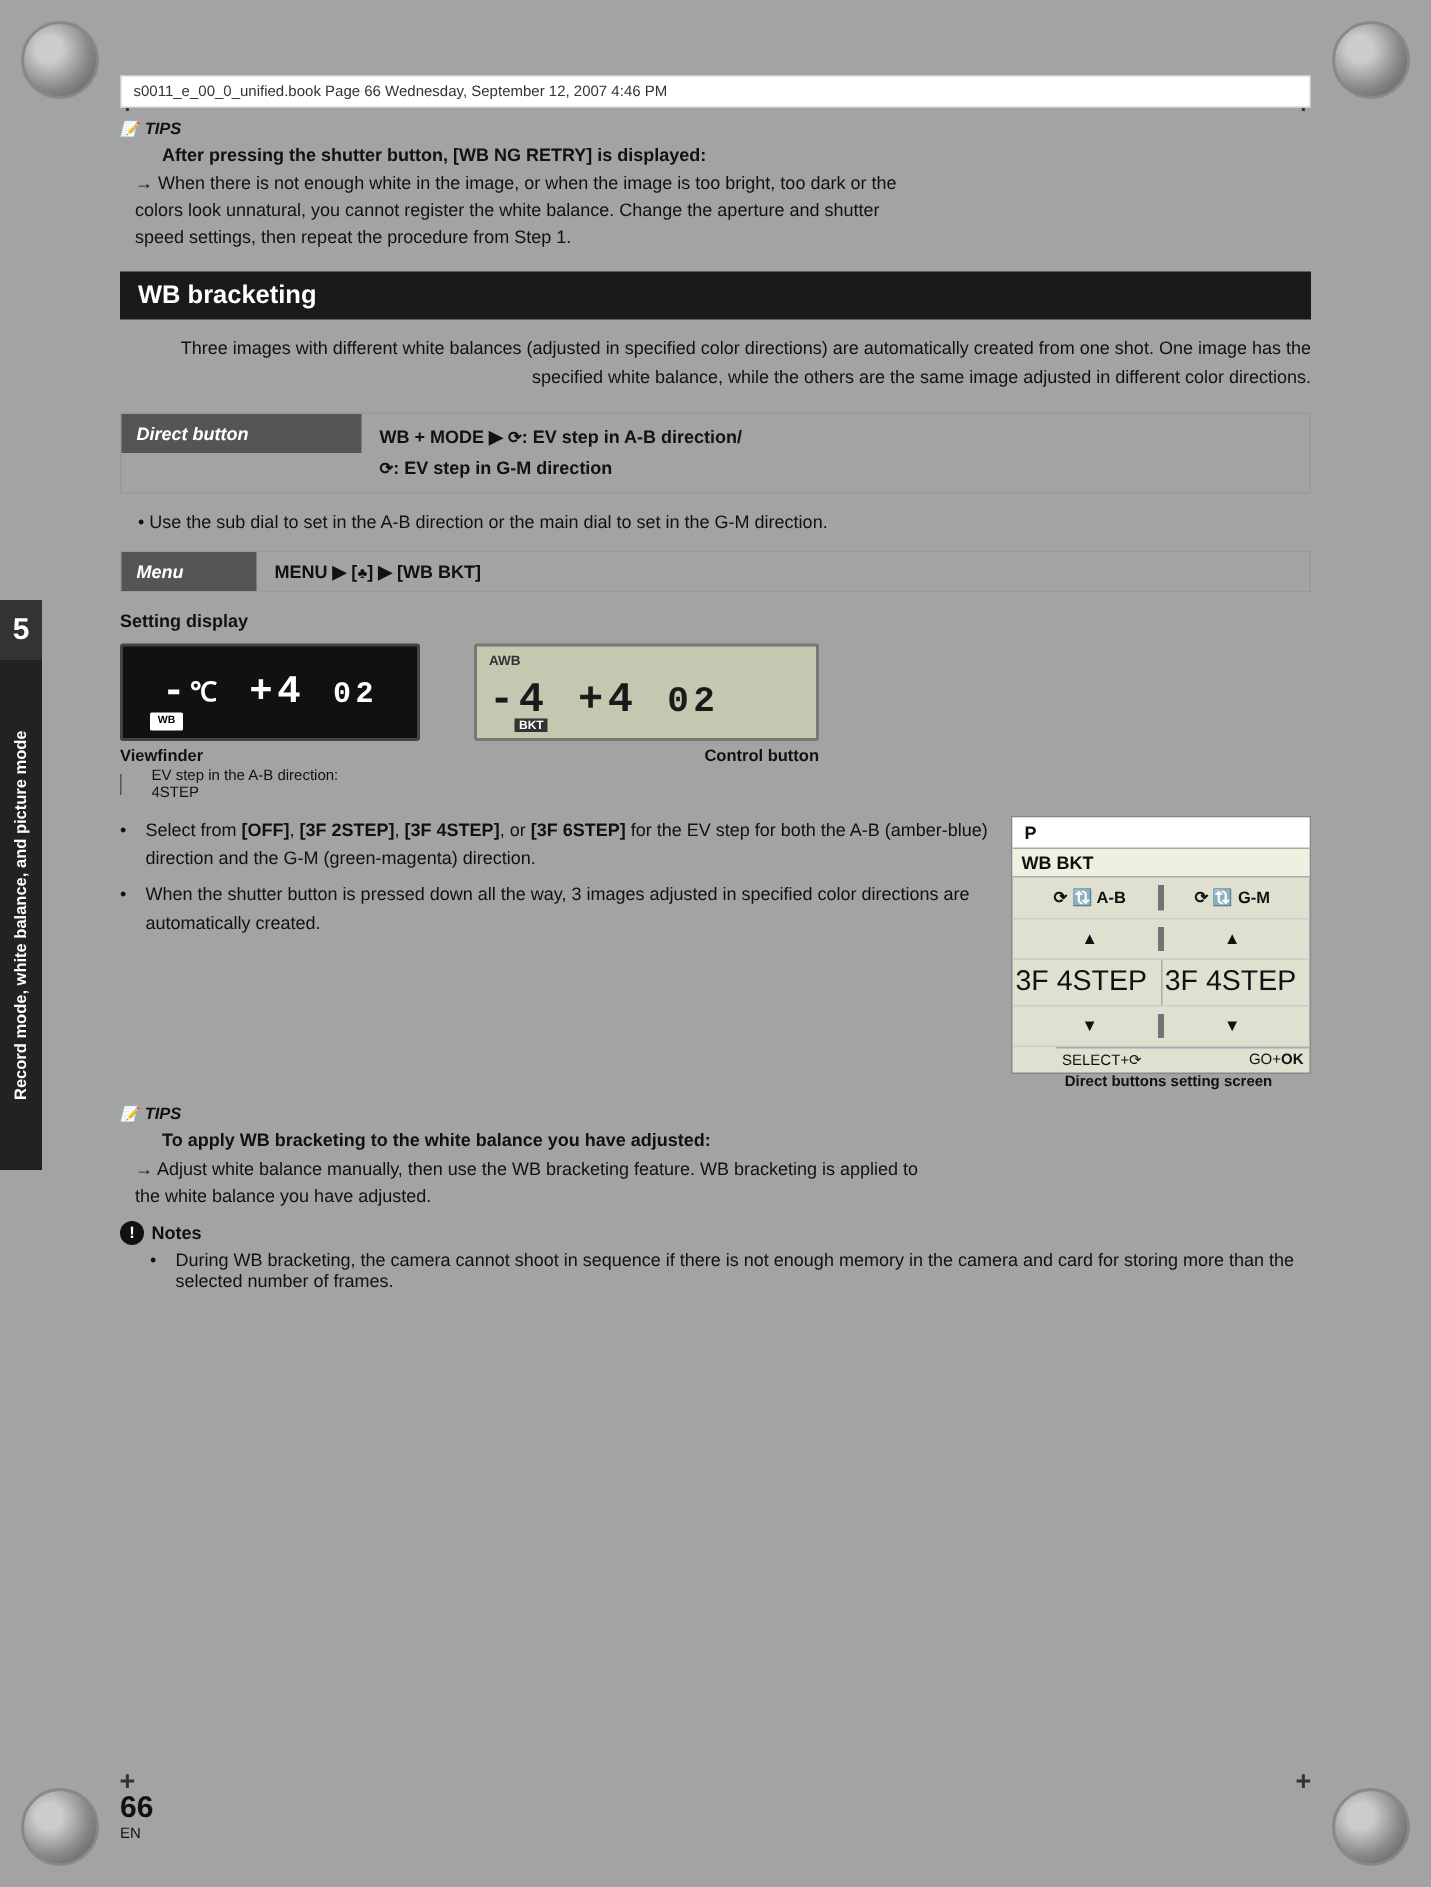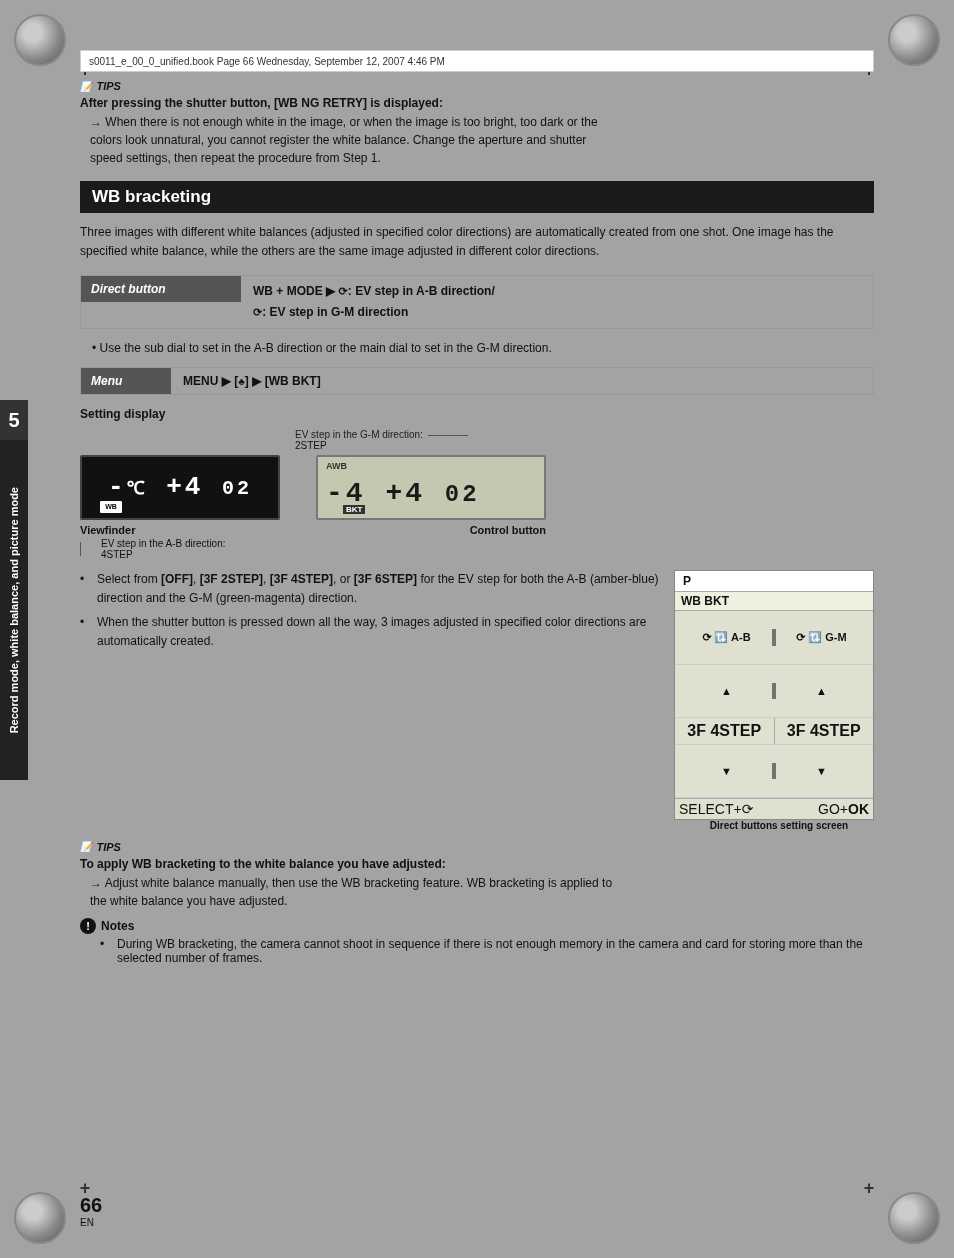--- a/index.html
+++ b/index.html
@@ -137,20 +137,21 @@
       font-weight: bold;
       margin-bottom: 4px;
     }
     .tips-icon {
       font-size: 10px;
     }
     .tips-bold-line {
       font-weight: bold;
       font-size: 12px;
       margin-bottom: 3px;
+      margin-left: 28px;
     }
     .tips-arrow {
       margin-left: 10px;
       font-size: 12px;
       line-height: 1.5;
     }
 
     
     .wb-header {
       background: #1a1a1a;
@@ -159,20 +160,21 @@
       font-size: 17px;
       font-weight: bold;
       margin-bottom: 10px;
     }
 
     
     .description {
       font-size: 12px;
       line-height: 1.6;
       margin-bottom: 14px;
+      text-align: right;
     }
 
     
     .instruction-row {
       display: flex;
       align-items: flex-start;
       margin-bottom: 10px;
       border: 1px solid #999;
     }
     .instruction-label {
@@ -309,21 +311,21 @@
     .ss-header {
       background: #fff;
       padding: 3px 8px;
       font-weight: bold;
       font-size: 12px;
       border-bottom: 1px solid #aaa;
     }
     .ss-row {
       display: flex;
       border-bottom: 1px solid #ccc;
-      padding: 18px 6px;
+      padding: 5px 6px;
       font-size: 11px;
       font-weight: bold;
       align-items: center;
     }
     .ss-row-header {
       font-size: 12px;
       font-weight: bold;
       padding: 2px 6px;
       border-bottom: 1px solid #aaa;
       background: #f0f0e0;
@@ -331,41 +333,41 @@
     .ss-col {
       flex: 1;
       text-align: center;
       padding: 2px 2px;
     }
     .ss-col-bordered {
       border-left: 4px solid #737373;
     }
     .ss-footer {
       display: flex;
-      font-size: 14px;
+      font-size: 10px;
       padding: 2px 4px;
       justify-content: space-between;
       border-top: 1px solid #aaa;
+      margin-left: 29px;
     }
     .ss-caption {
       text-align: center;
       font-size: 10px;
       font-weight: bold;
       margin-top: 3px;
     }
     .ss-step-row {
       display: flex;
       border-bottom: 1px solid #ccc;
     }
     .ss-step-cell {
       flex: 1;
-      text-align: center;
       padding: 4px 2px;
-      font-size: 16px;
-      font-weight: bold;
+      font-size: 19px;
+      font-weight: normal;
     }
 
     
     .tips-bottom {
       margin-top: 10px;
       font-size: 12px;
     }
     .notes-section {
       margin-top: 8px;
       font-size: 12px;
@@ -483,32 +485,20 @@
       </div>
       <div class="menu-content">
         <strong>MENU</strong> ▶ [<span style="font-size:10px;">♣</span>] ▶ <strong>[WB BKT]</strong>
       </div>
     </div>
 
     <div class="setting-display-title">Setting display</div>
 
     <div class="diag-container">
 
-      <div style="display:flex; margin-bottom:4px; position:relative;">
-
-        <div style="margin-left:215px; position:relative;">
-          <div style="font-size:10px; color:#222;">
-            <span>EV step in the G-M direction:</span>
-            <span style="display:inline-block; width:40px; height:1px; background:#555; vertical-align:middle; margin:0 2px;"></span>
-          </div>
-          <div style="font-size:10px; margin-left:0;">
-            <span>2STEP</span>
-          </div>
-        </div>
-      </div>
 
       <div style="display:flex; gap:16px; align-items:flex-start;">
 
         <div style="position:relative;">
 
           <div style="position:relative; margin-bottom:4px;">
             <div class="vf-screen">
               <div style="color:#fff; font-family:'Courier New',monospace; font-size:26px; font-weight:bold; letter-spacing:3px;">
                 -<span style="font-size:18px; vertical-align:middle;">℃</span>  +4  <span style="font-size:20px;">02</span>
               </div>

